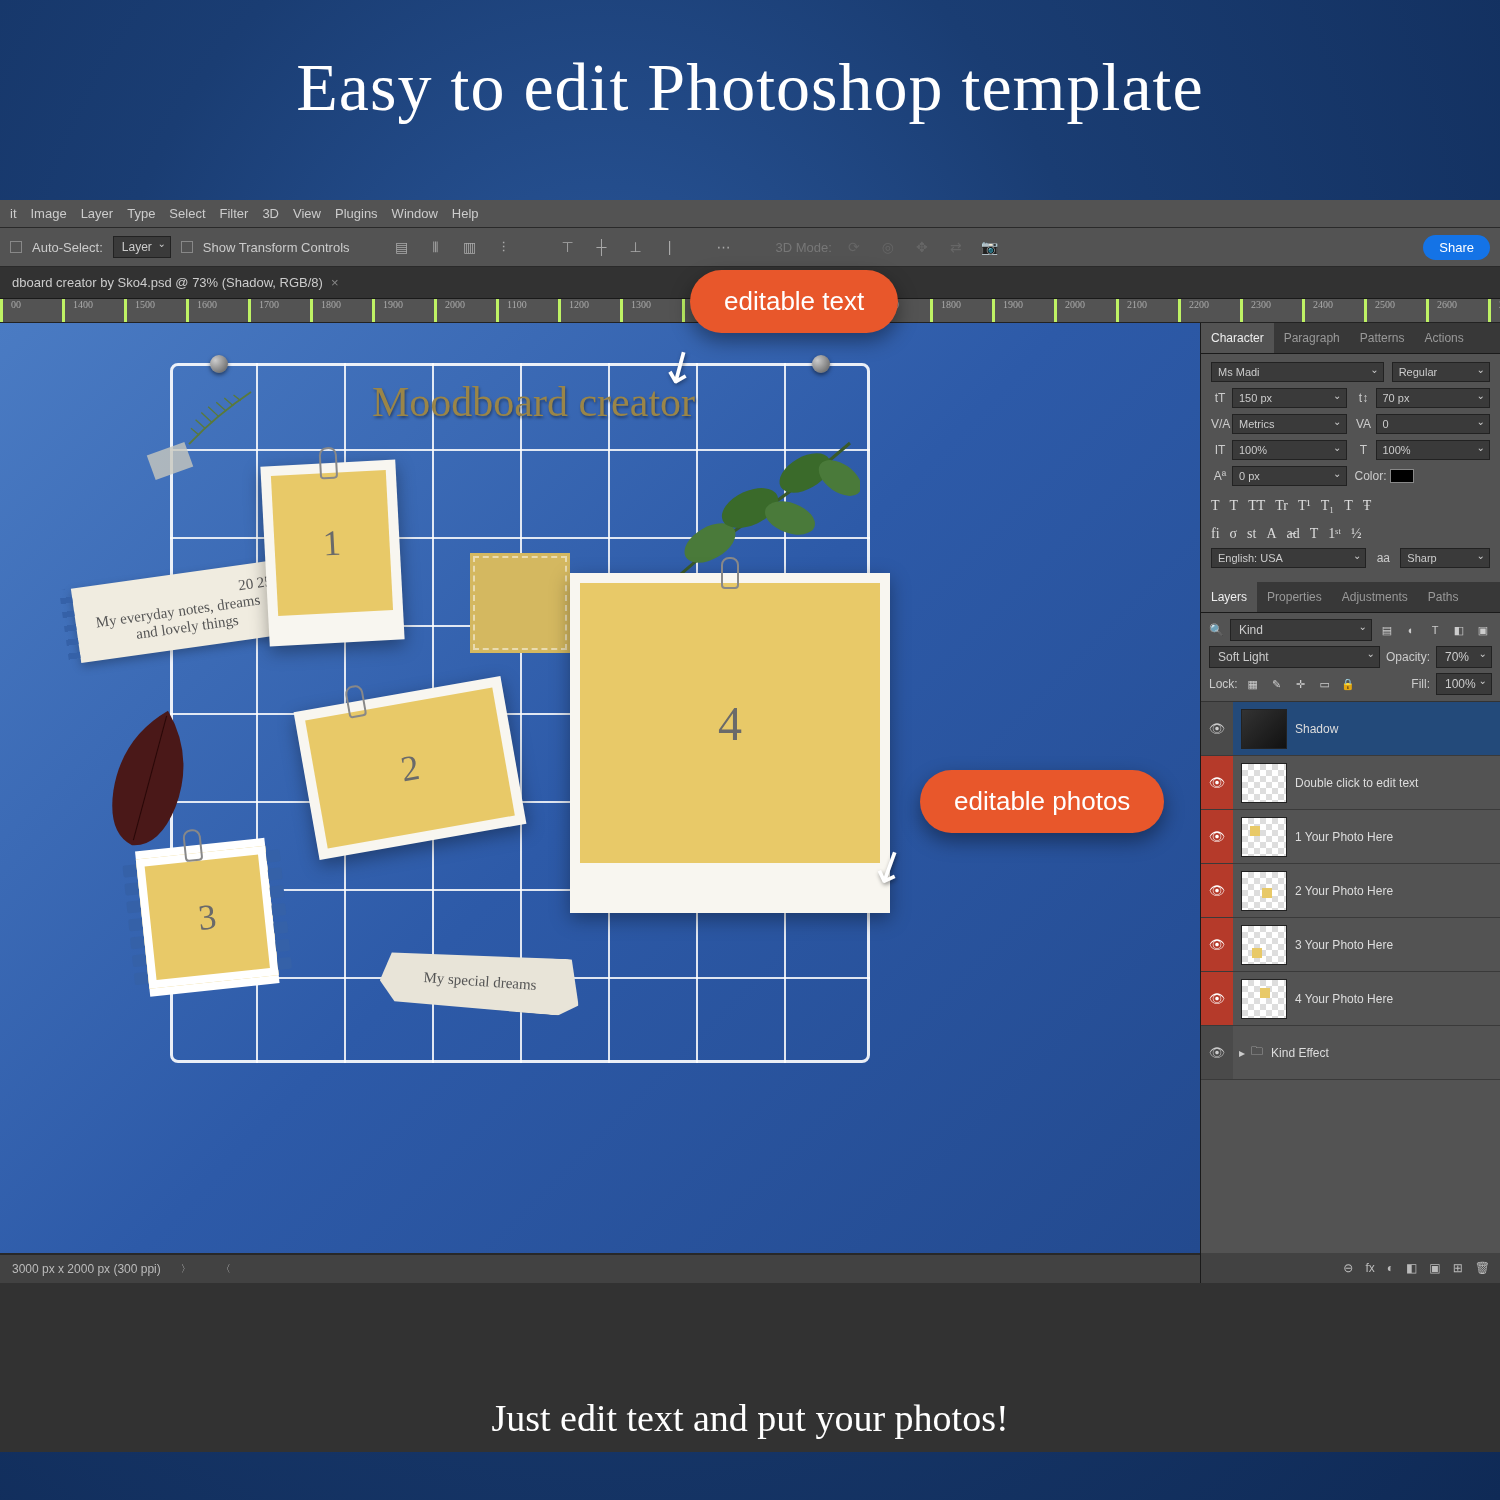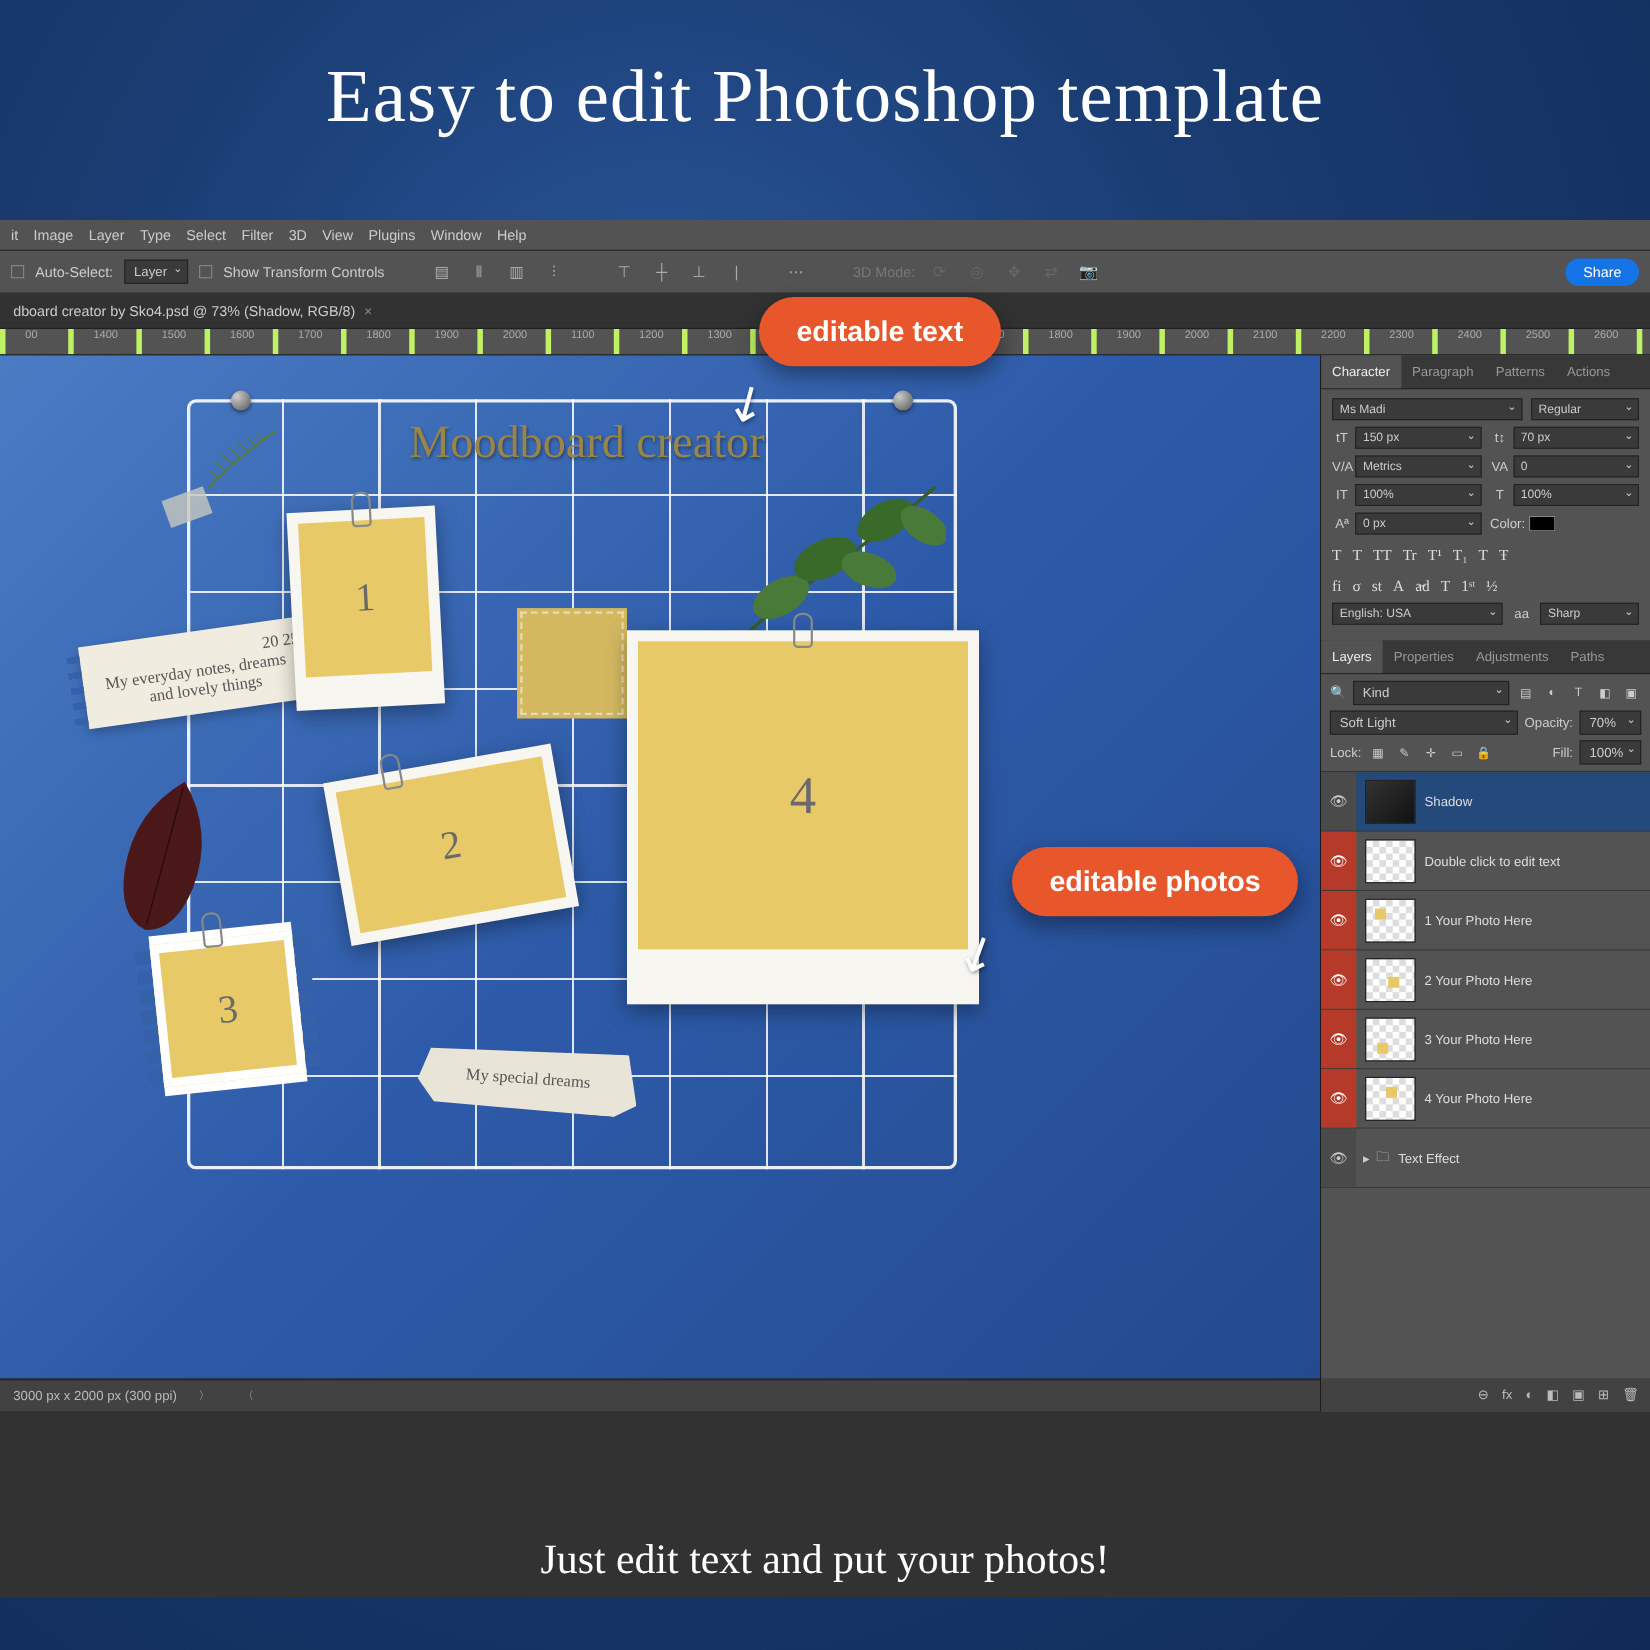--- a/index.html
+++ b/index.html
@@ -91,21 +91,21 @@
 .tab-bar .tab-close { margin-left: 8px; color: #888; }
 .ruler-h {
   background: #535353;
   height: 24px;
   display: flex;
   font-size: 10px;
   color: #aaa;
   border-bottom: 1px solid #222;
   overflow: hidden;
 }
-.ruler-tick { width: 62px; text-align: left; padding-left: 18px; flex-shrink: 0; border-left: 5px solid #bef264; }
+.ruler-tick { width: 62px; text-align: left; padding-left: 8px; flex-shrink: 0; border-left: 3px solid #bef264; font-family: Liberation Serif, serif; }
 .workspace {
   display: flex;
   height: 960px;
 }
 .canvas-area {
   flex: 1;
   background: #282828;
   position: relative;
   overflow: hidden;
 }
@@ -272,21 +272,21 @@
   gap: 12px;
   padding: 0 10px;
   color: #bbb;
   font-size: 12px;
 }
 .callout {
   position: absolute;
   background: #e8572b;
   color: #fff;
   font-size: 26px;
-  font-weight: 700;
+  font-weight: 400;
   padding: 16px 34px;
   border-radius: 40px;
   box-shadow: 0 8px 20px rgba(0,0,0,0.4);
   z-index: 50;
 }
 .callout.c1 { top: 270px; left: 690px; }
 .callout.c2 { top: 770px; left: 920px; }
 .arrow {
   position: absolute;
   font-size: 44px;
@@ -641,21 +641,21 @@
                 <div class="dot" style="top:8px;left:18px"></div>
               </div>
               <span class="layer-label">4 Your Photo Here</span>
             </div>
             <div class="layer-row">
               <div class="eye-col">
                 <span class="eye">👁</span>
               </div>
               <span style="margin: 0px 6px;">▸</span>
               <span style="margin-right: 8px;">🗀</span>
-              <span class="layer-label">Text Effect</span>
+              <span class="layer-label">Kind Effect</span>
             </div>
           </div>
         <div class="layer-footer" id="layer-footer">
             <span>⊖</span>
             <span>fx</span>
             <span>◐</span>
             <span>◧</span>
             <span>▣</span>
             <span>⊞</span>
             <span>🗑</span>

